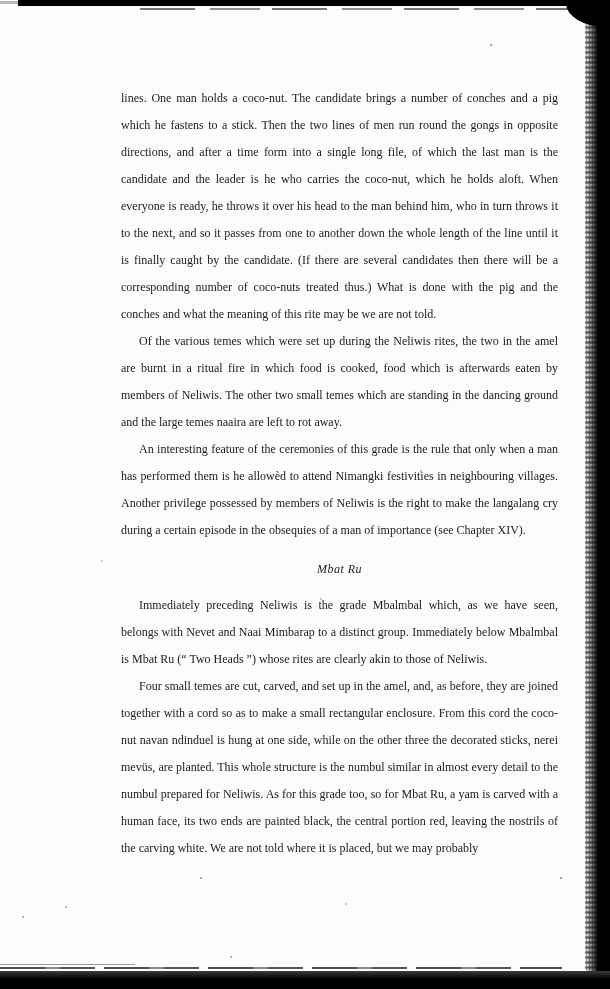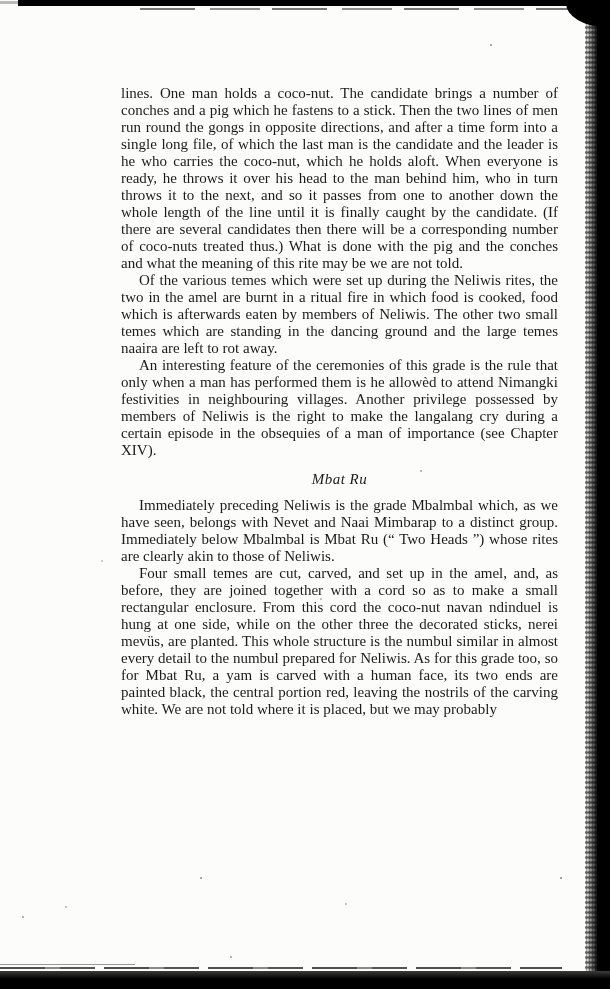--- a/index.html
+++ b/index.html
@@ -31,22 +31,22 @@
     font-size:16px;
     letter-spacing:1px;
   }
   .running-head{
     position:absolute;left:0;right:0;top:0;
     text-align:center;
     font-size:16px;
     letter-spacing:1.2px;
   }
   .body-text{
-    font-size:15px;
-    line-height:17px;
+    font-size:12px;
+    line-height:27px;
     text-align:justify;
   }
   .para{margin:0;}
   .para.indent{text-indent:18px;}
   .it{}
   .heading{
     text-align:center;
     font-style:italic;
     margin:12px 0 9px 0;
     letter-spacing:.5px;

